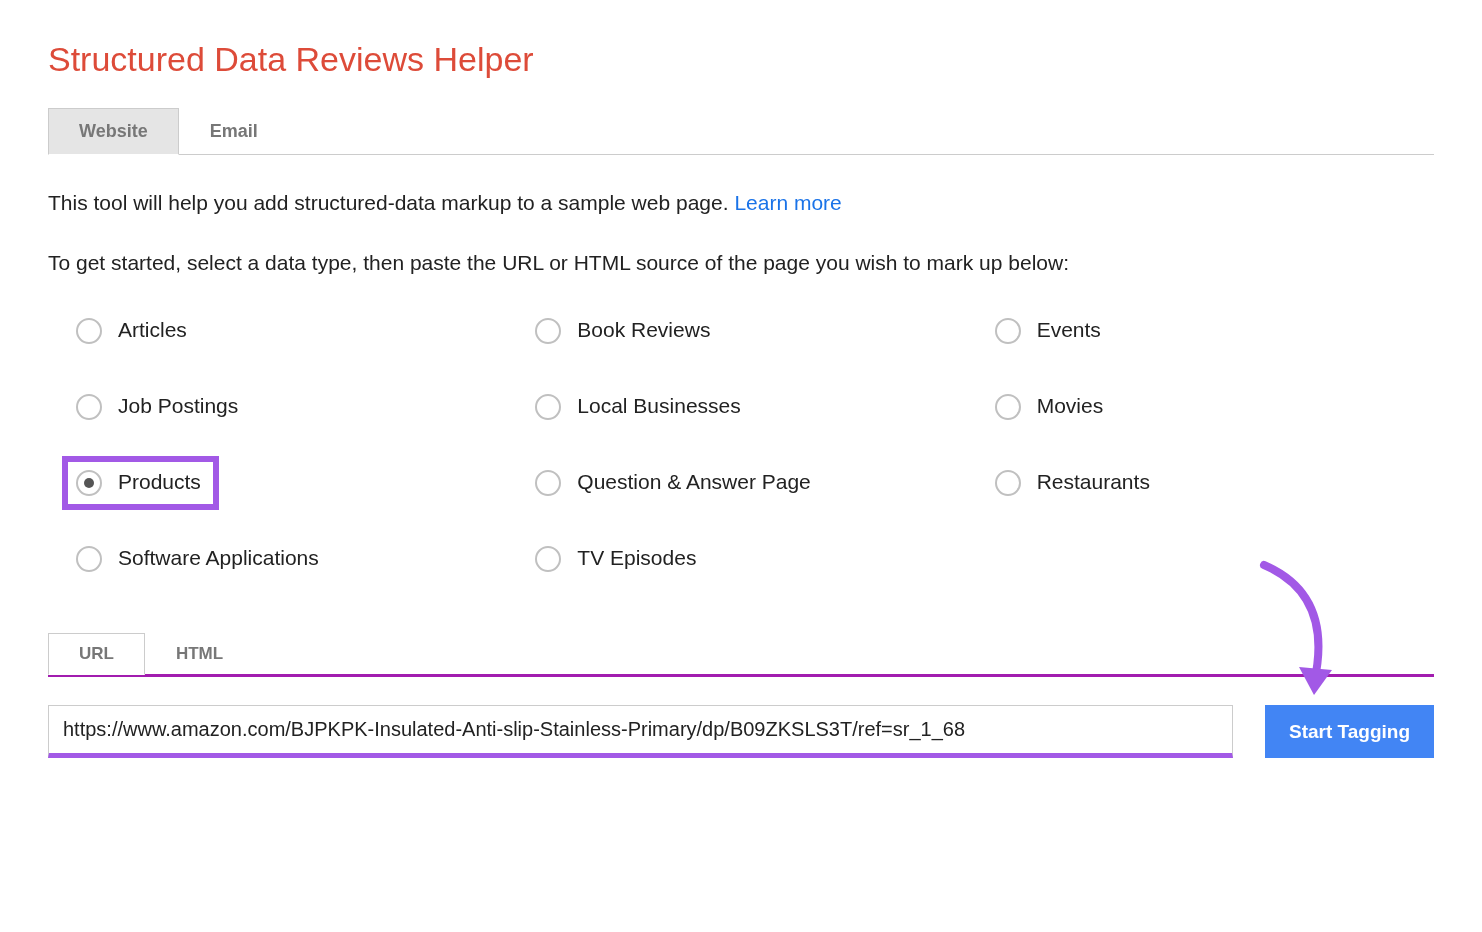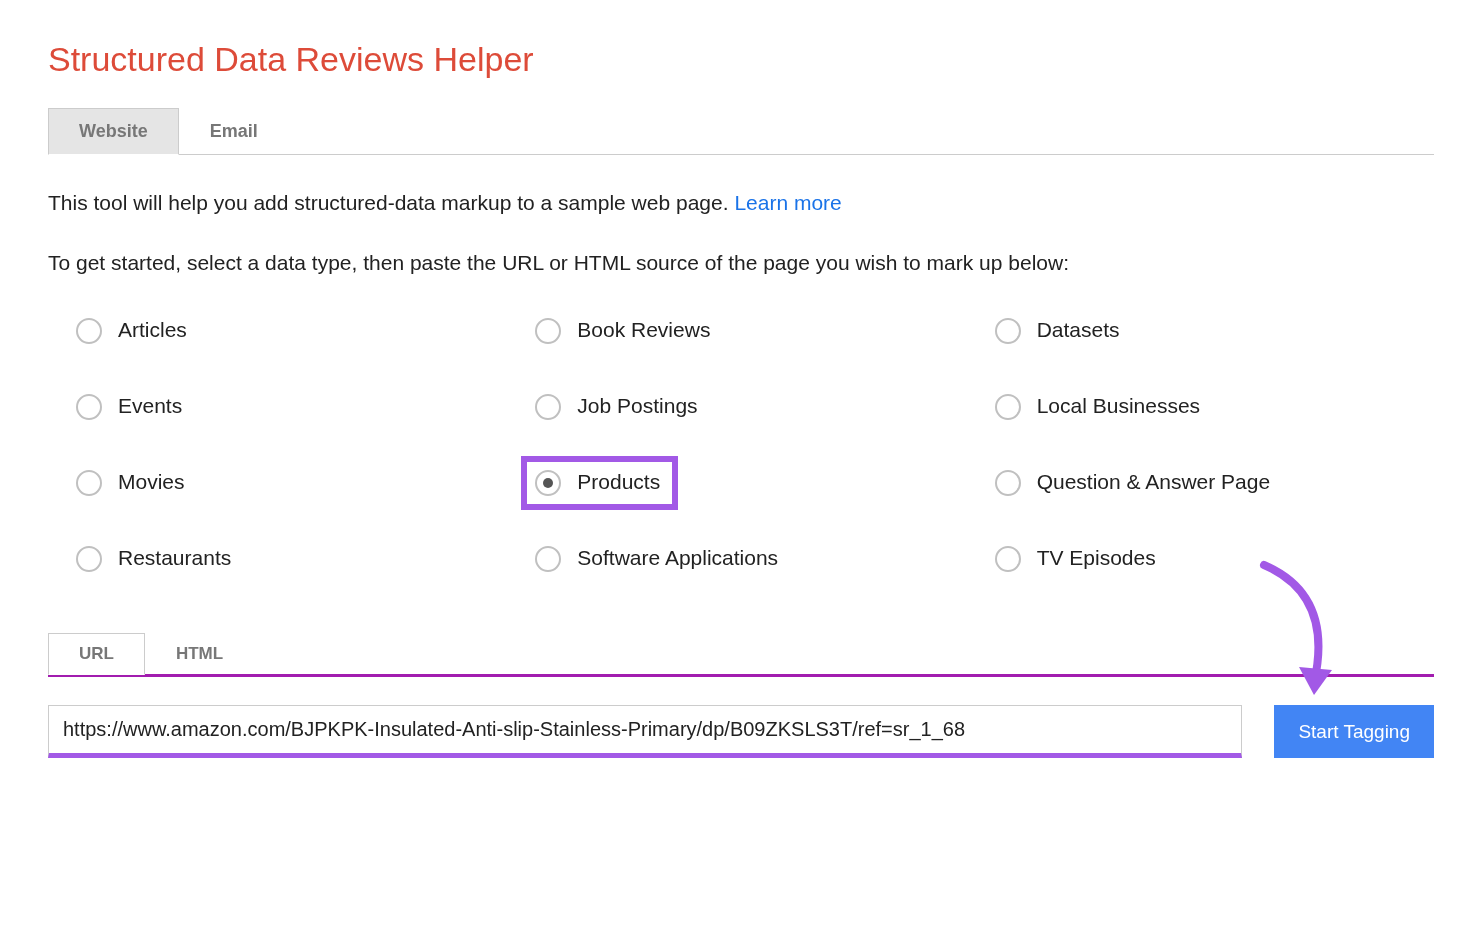--- a/index.html
+++ b/index.html
@@ -126,21 +126,21 @@
       outline: none;
       font-family: Arial, Helvetica, sans-serif;
       color: #222;
       border-bottom: 5px solid #a259e6;
     }
     .start-button {
       background: #4285f4;
       color: #fff;
       border: none;
       font-size: 19px;
-      font-weight: 400;
+      font-weight: 700;
       padding: 0 24px;
       cursor: pointer;
       white-space: nowrap;
     }
     .arrow-annotation {
       position: absolute;
       right: 70px;
       top: -150px;
       pointer-events: none;
     }
@@ -162,24 +162,20 @@
 <p class="instruction-text">To get started, select a data type, then paste the URL or HTML source of the page you wish to mark up below:</p>
 
 <div class="radio-grid">
   <label class="radio-option">
     <span class="radio-circle"></span>
     <span>Articles</span>
   </label>
   <label class="radio-option">
     <span class="radio-circle"></span>
     <span>Book Reviews</span>
-  </label>
-  <label class="radio-option">
-    <span class="radio-circle"></span>
-    <span>Datasets</span>
   </label>
   <label class="radio-option">
     <span class="radio-circle"></span>
     <span>Events</span>
   </label>
   <label class="radio-option">
     <span class="radio-circle"></span>
     <span>Job Postings</span>
   </label>
   <label class="radio-option">

